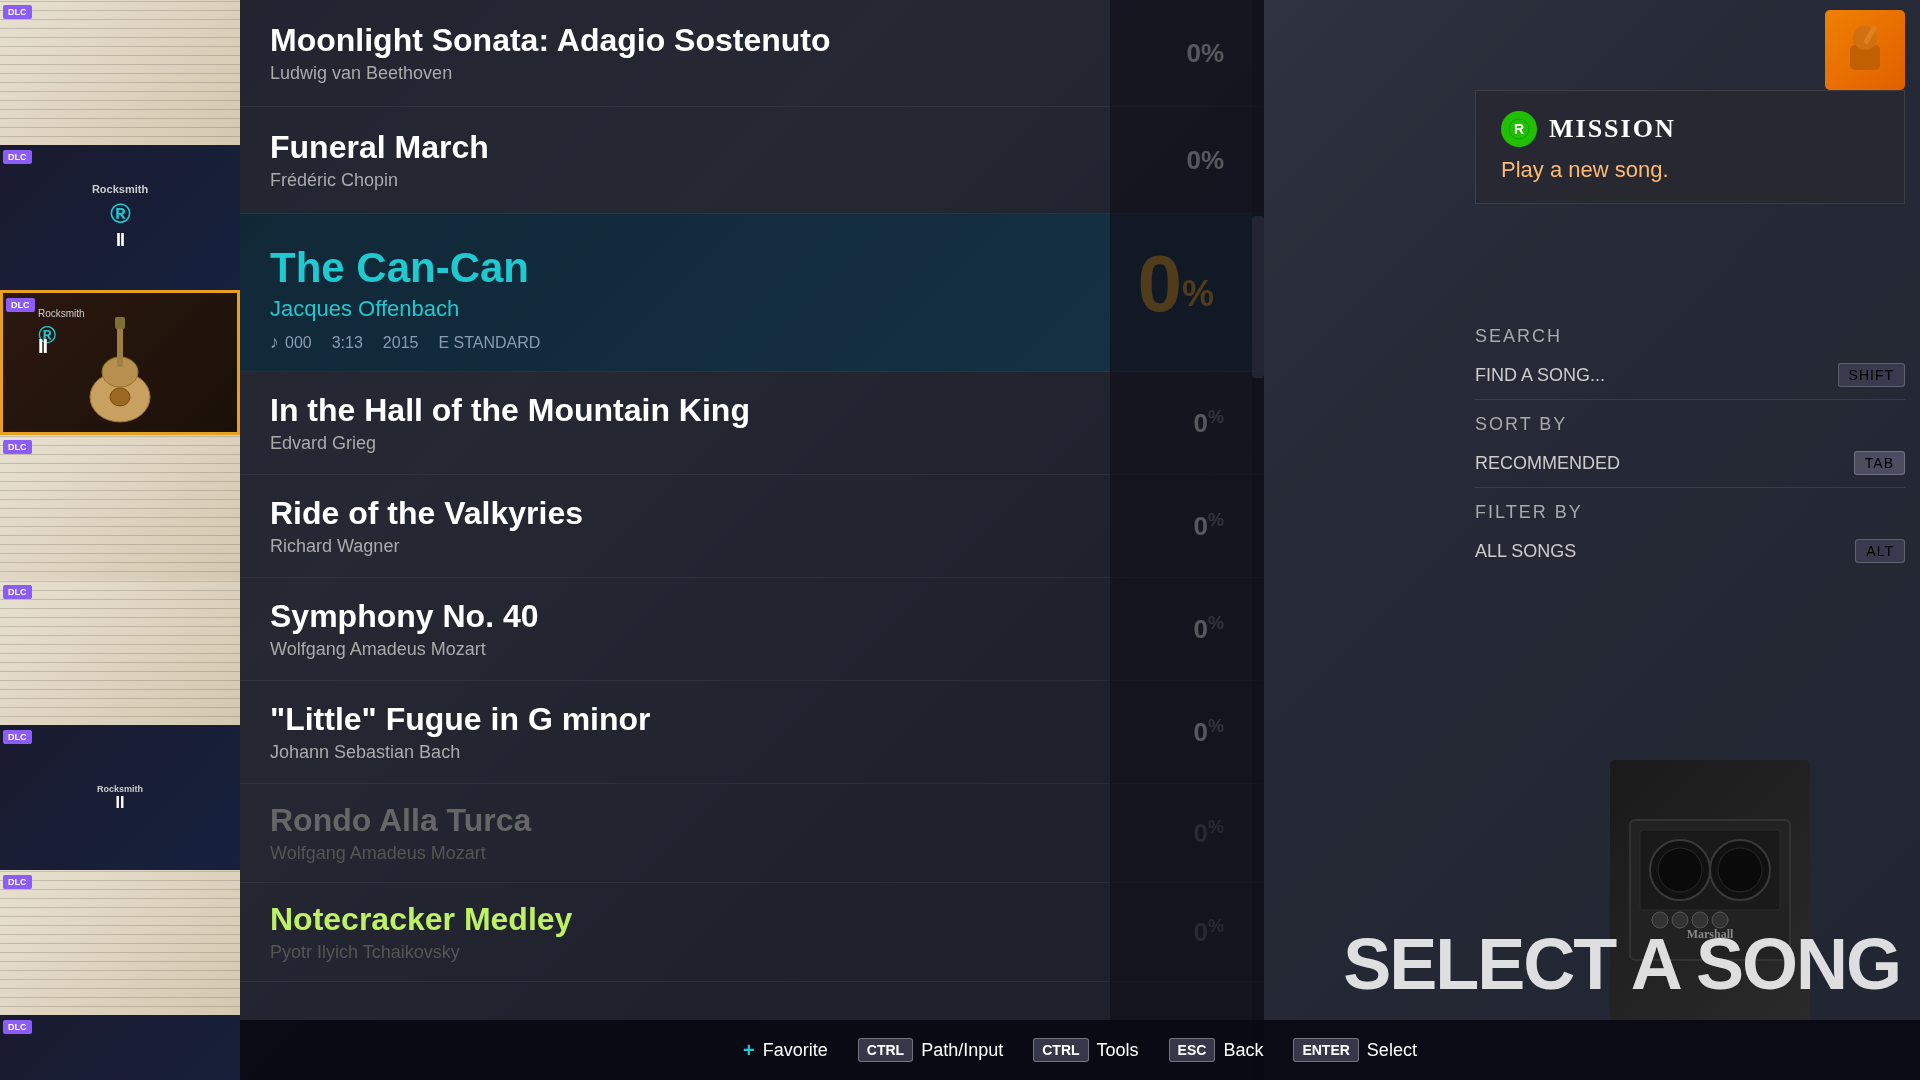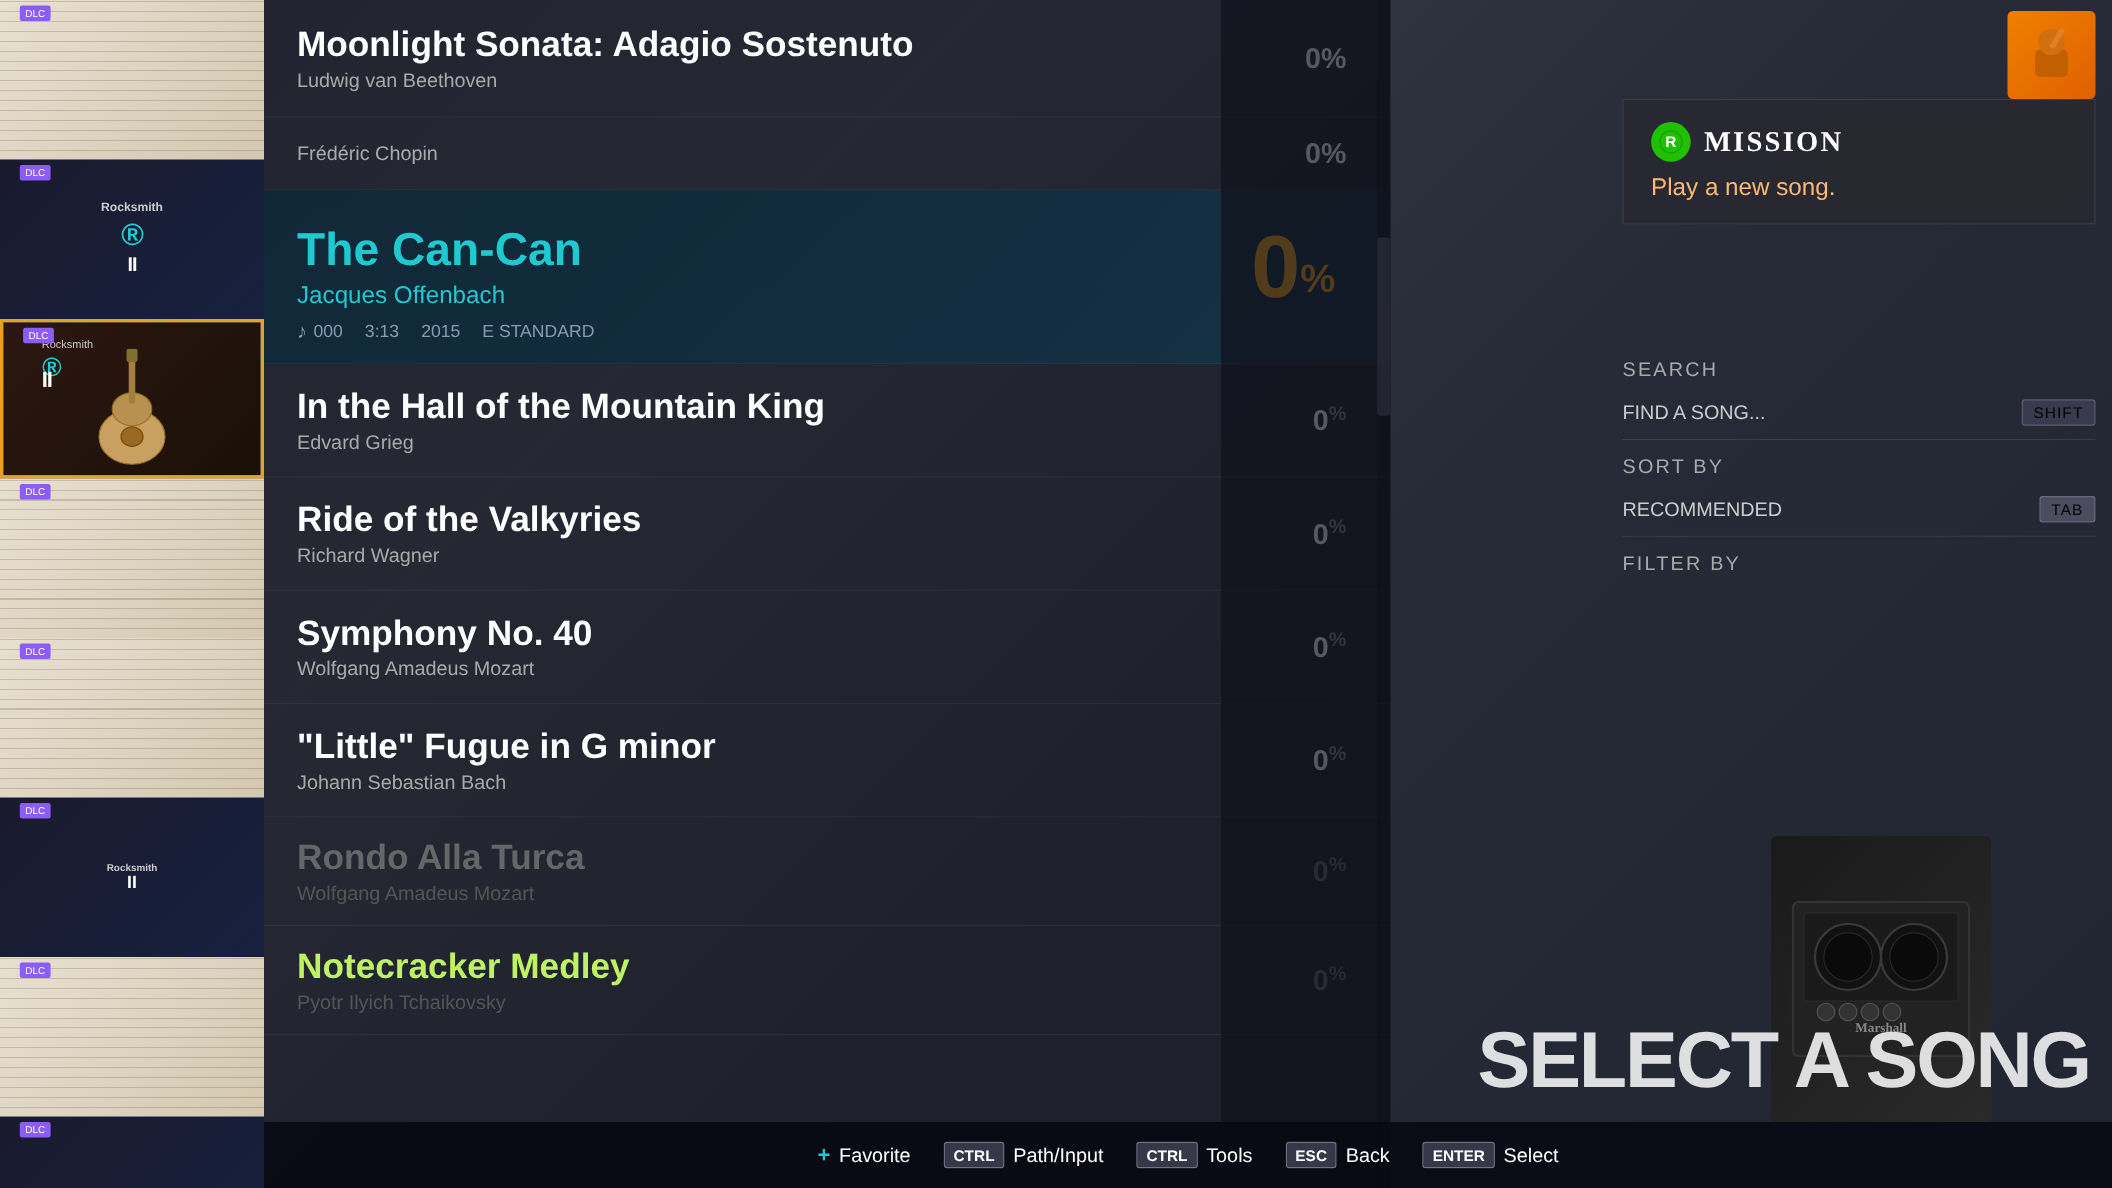--- a/index.html
+++ b/index.html
@@ -74,25 +74,25 @@
     }
 
     .album-art.rocksmith-guitar {
       background: linear-gradient(135deg, #2c1810, #1a1008);
       position: relative;
     }
 
     .dlc-badge {
       position: absolute;
       top: 5px;
-      left: 18px;
+      left: 3px;
       background: #8b5cf6;
       color: white;
       font-size: 9px;
-      font-weight: normal;
+      font-weight: bold;
       padding: 2px 5px;
       border-radius: 2px;
       z-index: 10;
     }
 
     .album-selected {
       border: 3px solid #e8a020;
     }
 
     
@@ -470,20 +470,21 @@
 
   <div class="song-item" style="padding-top:22px;padding-bottom:22px;">
     <div class="song-title">Moonlight Sonata: Adagio Sostenuto</div>
     <div class="song-artist">Ludwig van Beethoven</div>
     <div class="song-percent">
       <span>0</span><span>%</span>
     </div>
   </div>
 
   <div class="song-item" style="padding-top:22px;padding-bottom:22px;">
+    <div class="song-title">Funeral March</div>
     <div class="song-artist">Frédéric Chopin</div>
     <div class="song-percent">
       <span>0</span><span>%</span>
     </div>
   </div>
 
   <div class="song-item active" style="padding-top:30px;padding-bottom:18px;">
     <div class="song-title active-title">The Can-Can</div>
     <div class="song-artist active-artist">Jacques Offenbach</div>
     <div class="song-meta">
@@ -603,20 +604,24 @@
       <div class="control-row">
         <span class="control-name">RECOMMENDED</span>
         <span class="key-badge highlight">TAB</span>
       </div>
     </div>
 
     <div class="section-divider"></div>
 
     <div class="control-section">
       <div class="control-label">FILTER BY</div>
+      <div class="control-row">
+        <span class="control-name">ALL SONGS</span>
+        <span class="key-badge">ALT</span>
+      </div>
     </div>
 
   </div>
 
   <div class="amp-area">
     <svg width="180" height="180" viewBox="0 0 180 180">
 
       <rect x="10" y="20" width="160" height="140" rx="5" fill="#222" stroke="#333" stroke-width="2"></rect>
       <rect x="20" y="30" width="140" height="80" rx="3" fill="#1a1a1a" stroke="#2a2a2a" stroke-width="1"></rect>
 

